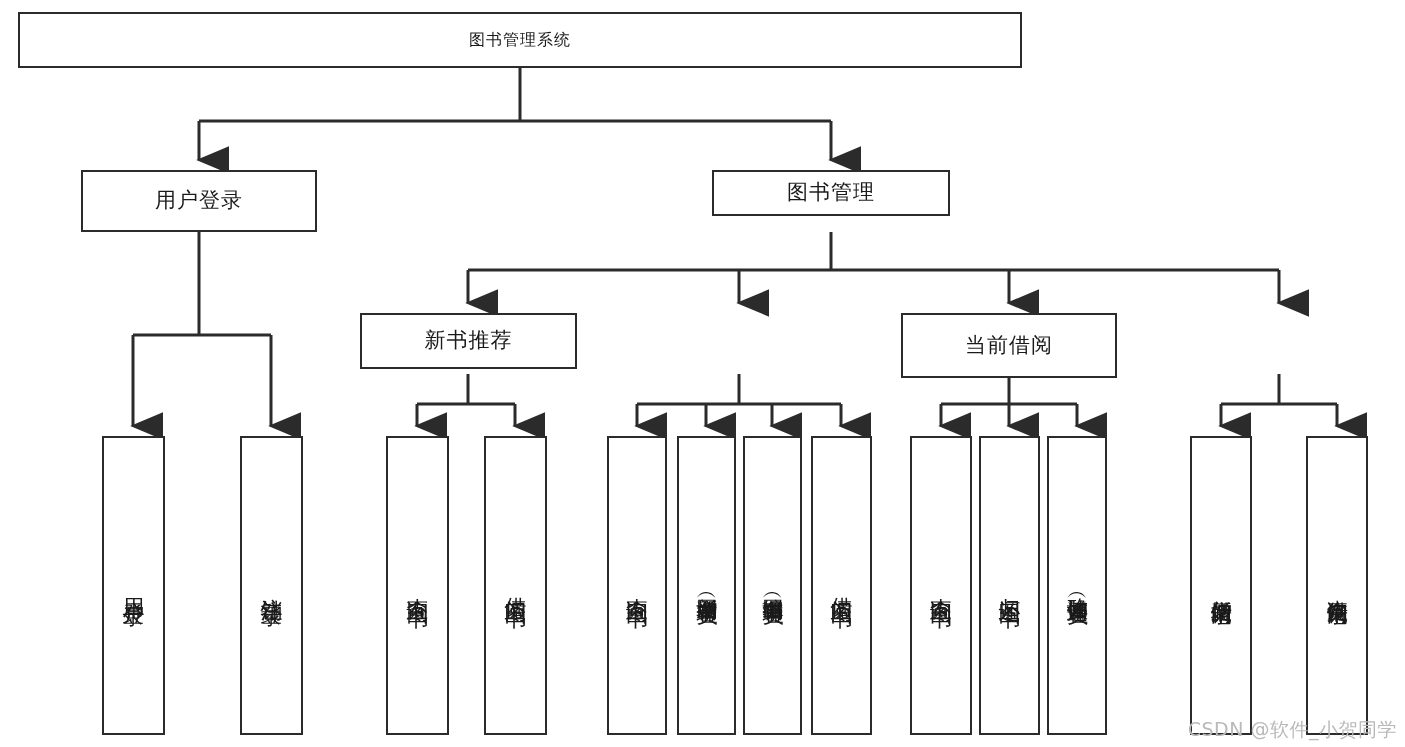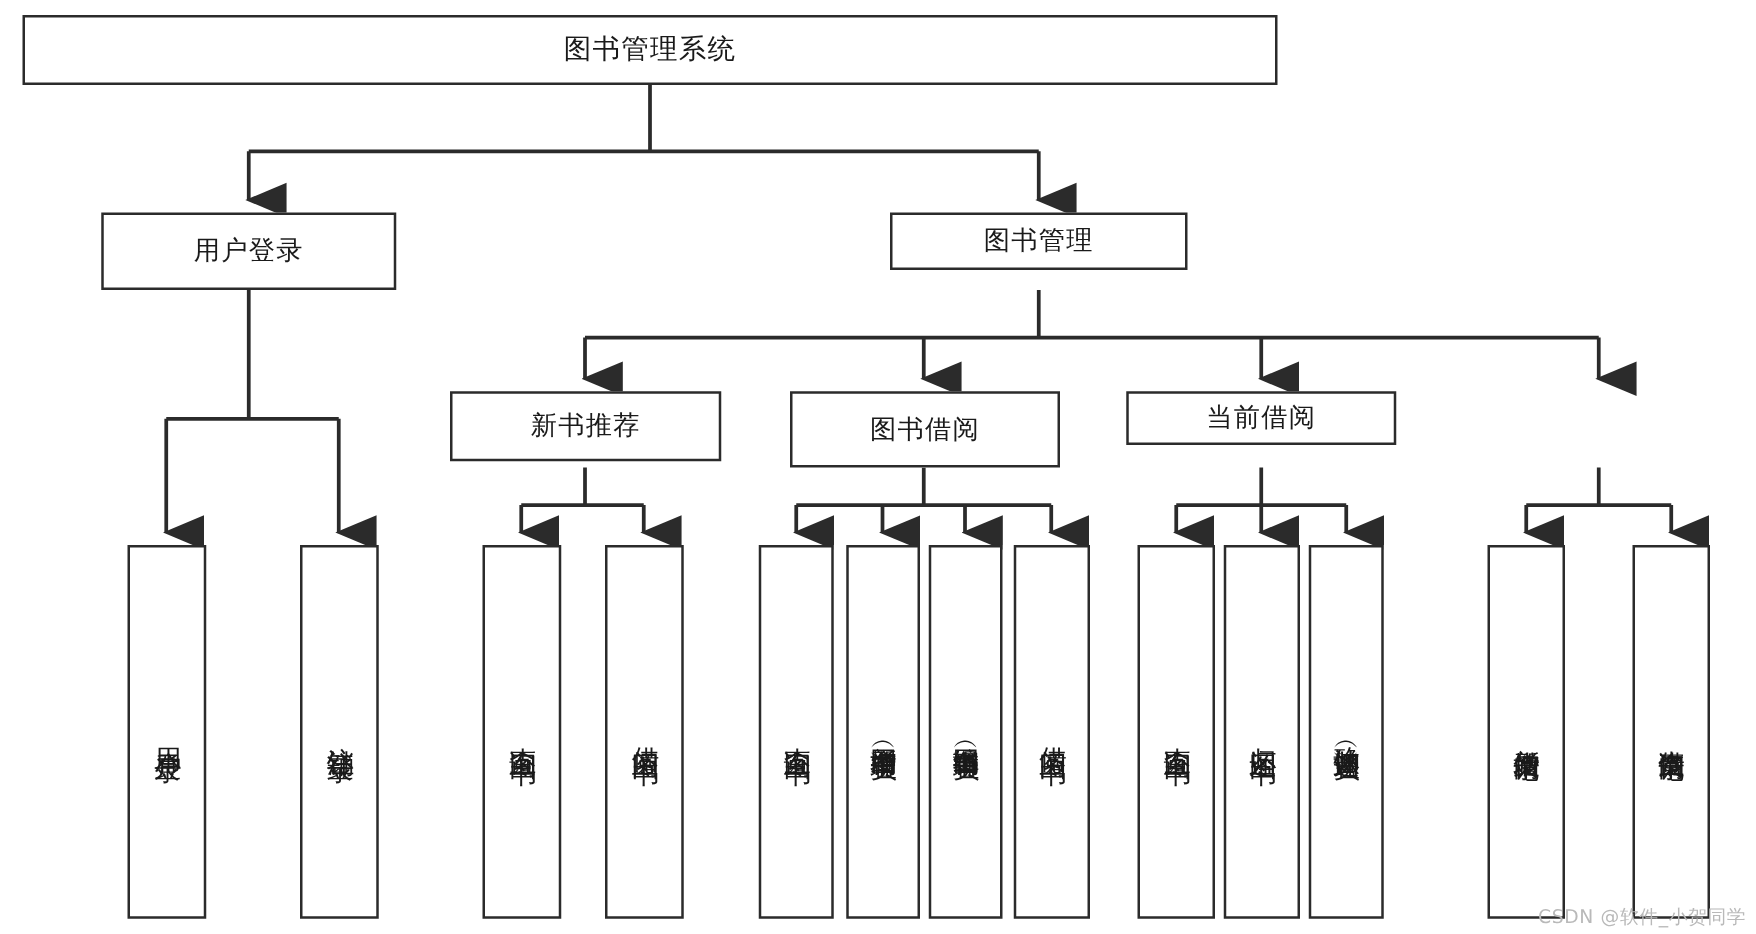--- a/index.html
+++ b/index.html
@@ -38,21 +38,21 @@
     justify-content: center;
     color: #1a1a1a;
   }
   .node.horiz {
     font-size: 21px;
     line-height: 1.1;
     letter-spacing: 1px;
     white-space: nowrap;
   }
   .node.root {
-    font-size: 22px;
+    font-size: 16px;
   }
   
   .node.vert {
     writing-mode: vertical-rl;
     text-orientation: upright;
     font-size: 22px;
     line-height: 1.18;
     letter-spacing: 3px;
     padding: 4px 0;
     text-align: center;
@@ -64,21 +64,21 @@
   }
   .node.vert.tight {
     font-size: 21px;
     letter-spacing: 1px;
   }
   
   #watermark {
     position: absolute;
     right: 8px;
     bottom: 4px;
-    font-size: 15px;
+    font-size: 19px;
     color: #b9b9b9;
     letter-spacing: 0.5px;
     white-space: nowrap;
     font-family: "DejaVu Sans", "Liberation Sans", sans-serif;
   }
 </style>
 </head>
 <body>
 
 <div id="canvas">
@@ -141,24 +141,21 @@
   <div class="node horiz" style="left:81px; top:170px; width:236px; height:62px;">
     <span>用户登录</span>
   </div>
   <div class="node horiz" style="left:712px; top:170px; width:238px; height:46px;">
     <span>图书管理</span>
   </div>
 
   <div class="node horiz" style="left:360px; top:313px; width:217px; height:56px;">
     <span>新书推荐</span>
   </div>
-  <div class="node horiz" style="left:632px; top:313px; width:216px; height:61px;">
-    <span>图书借阅</span>
-  </div>
-  <div class="node horiz" style="left:901px; top:313px; width:216px; height:43px;">
+  <div class="node horiz" style="left:901px; top:313px; width:216px; height:65px;">
     <span>当前借阅</span>
   </div>
 
   <div class="node vert" style="left:102px; top:436px; width:63px; height:299px;">
     <span class="vtext">用户登录</span>
   </div>
   <div class="node vert" style="left:240px; top:436px; width:63px; height:299px;">
     <span class="vtext">注销登录</span>
   </div>
 

